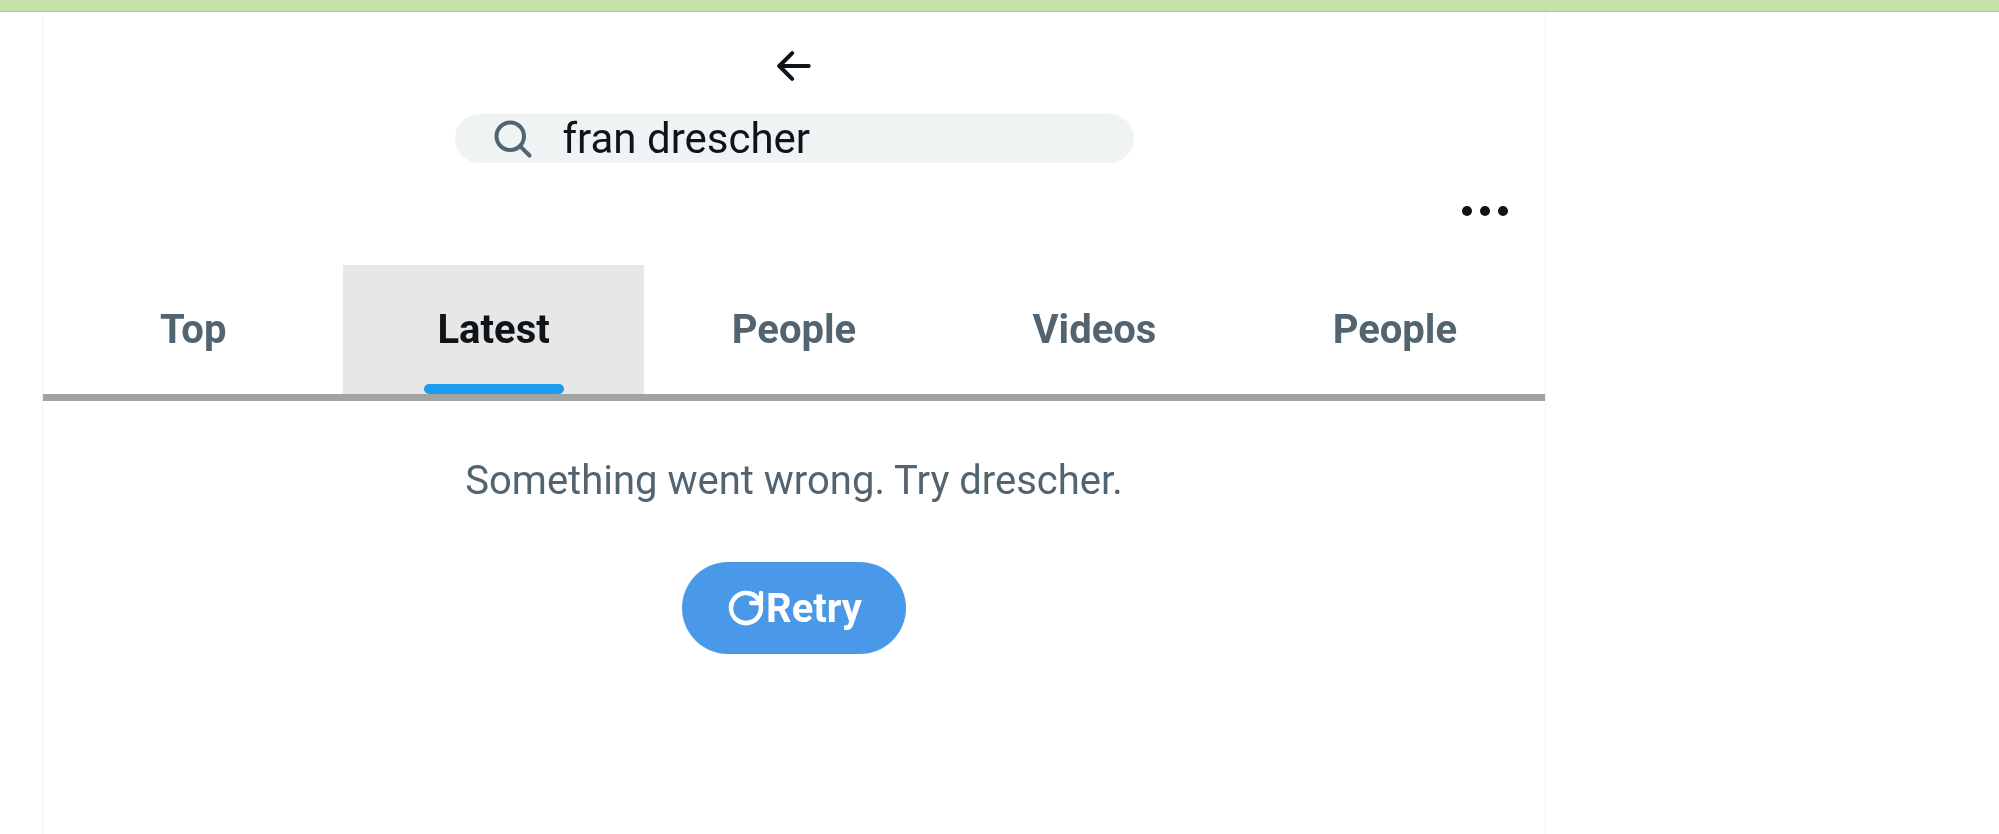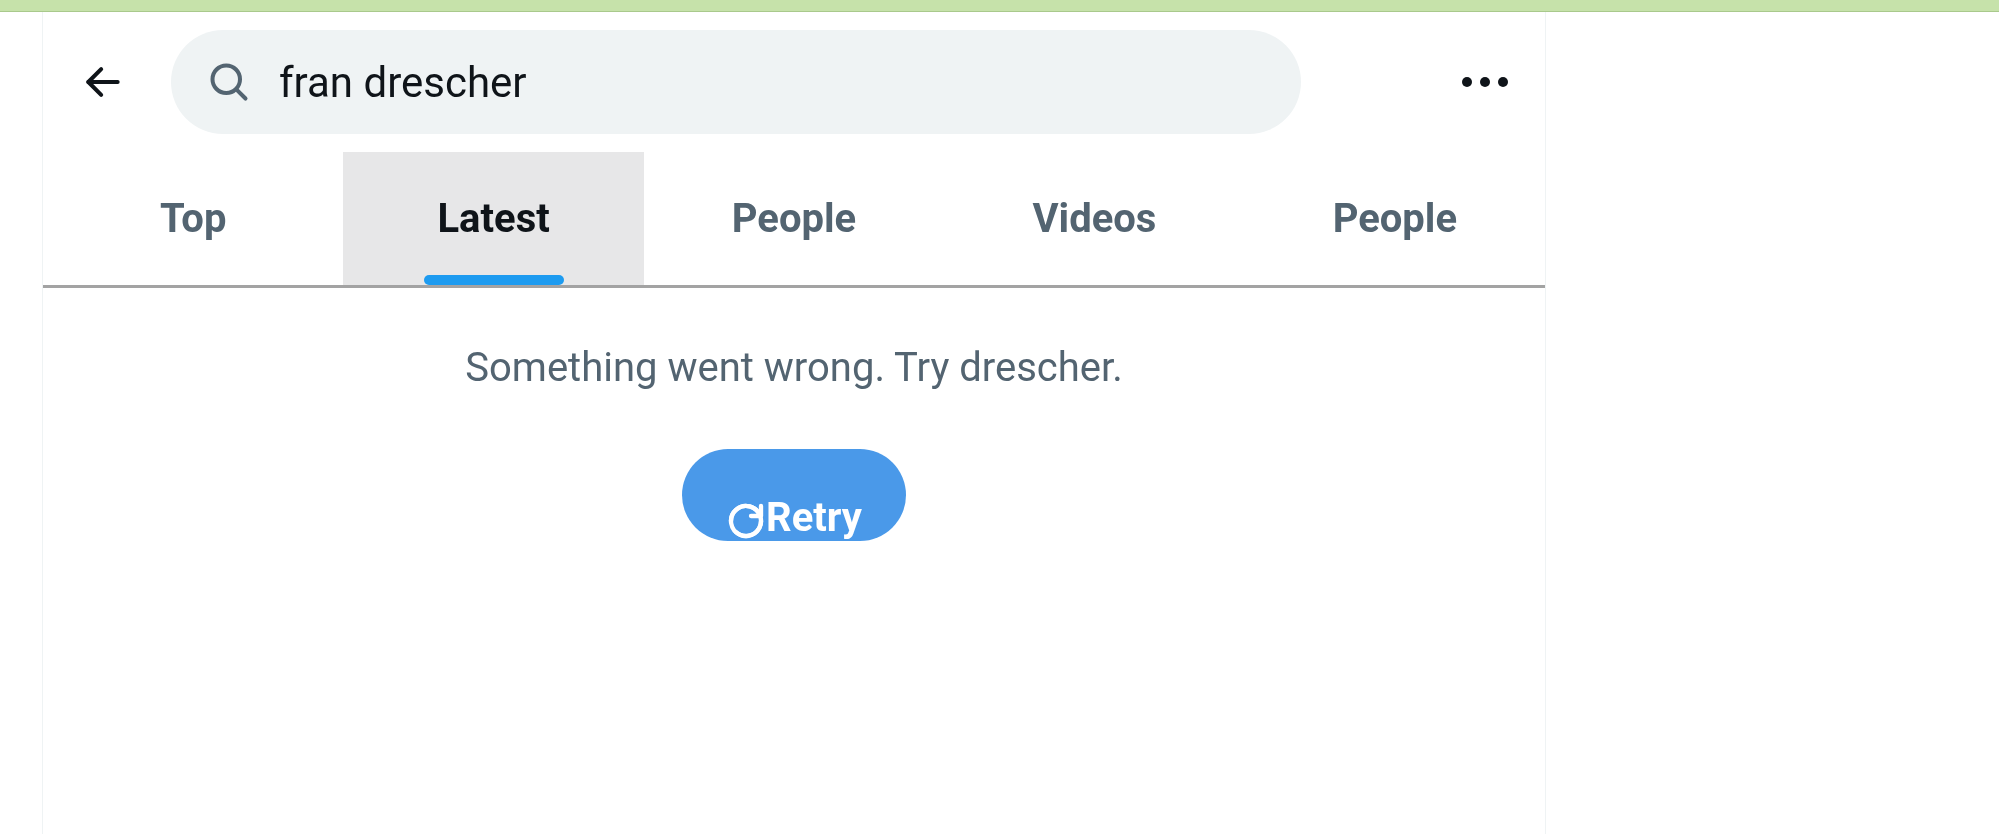--- a/index.html
+++ b/index.html
@@ -27,21 +27,22 @@
       margin-left: 42px;
       border-left: 1px solid #eff3f4;
       border-right: 1px solid #eff3f4;
       min-height: 822px;
       background: #ffffff;
     }
     .header-row {
       display: flex;
       align-items: center;
       padding: 18px 24px;
-      gap: 32px;
+      gap: 12px;
+      flex-direction: column;
     }
     .back-button {
       width: 72px;
       height: 72px;
       border-radius: 50%;
       display: flex;
       align-items: center;
       justify-content: center;
       cursor: pointer;
       background: transparent;
@@ -92,21 +93,21 @@
       gap: 8px;
     }
     .dot {
       width: 10px;
       height: 10px;
       background: #0f1419;
       border-radius: 50%;
     }
     .tabs-row {
       display: flex;
-      border-bottom: 3px solid #a3a3a3;
+      border-bottom: 7px solid #a3a3a3;
       height: 136px;
     }
     .tab {
       flex: 1;
       display: flex;
       align-items: center;
       justify-content: center;
       cursor: pointer;
       position: relative;
       background: transparent;
@@ -144,21 +145,21 @@
       height: 92px;
       padding: 0 44px;
       border-radius: 46px;
       background: #4a99e9;
       color: #ffffff;
       font-size: 40px;
       font-weight: 700;
       border: none;
       cursor: pointer;
       display: inline-flex;
-      align-items: flex-end;
+      align-items: center;
       font-family: inherit;
     }
     .retry-icon {
       width: 40px;
       height: 40px;
     }
   </style>
 </head>
 <body>
 

